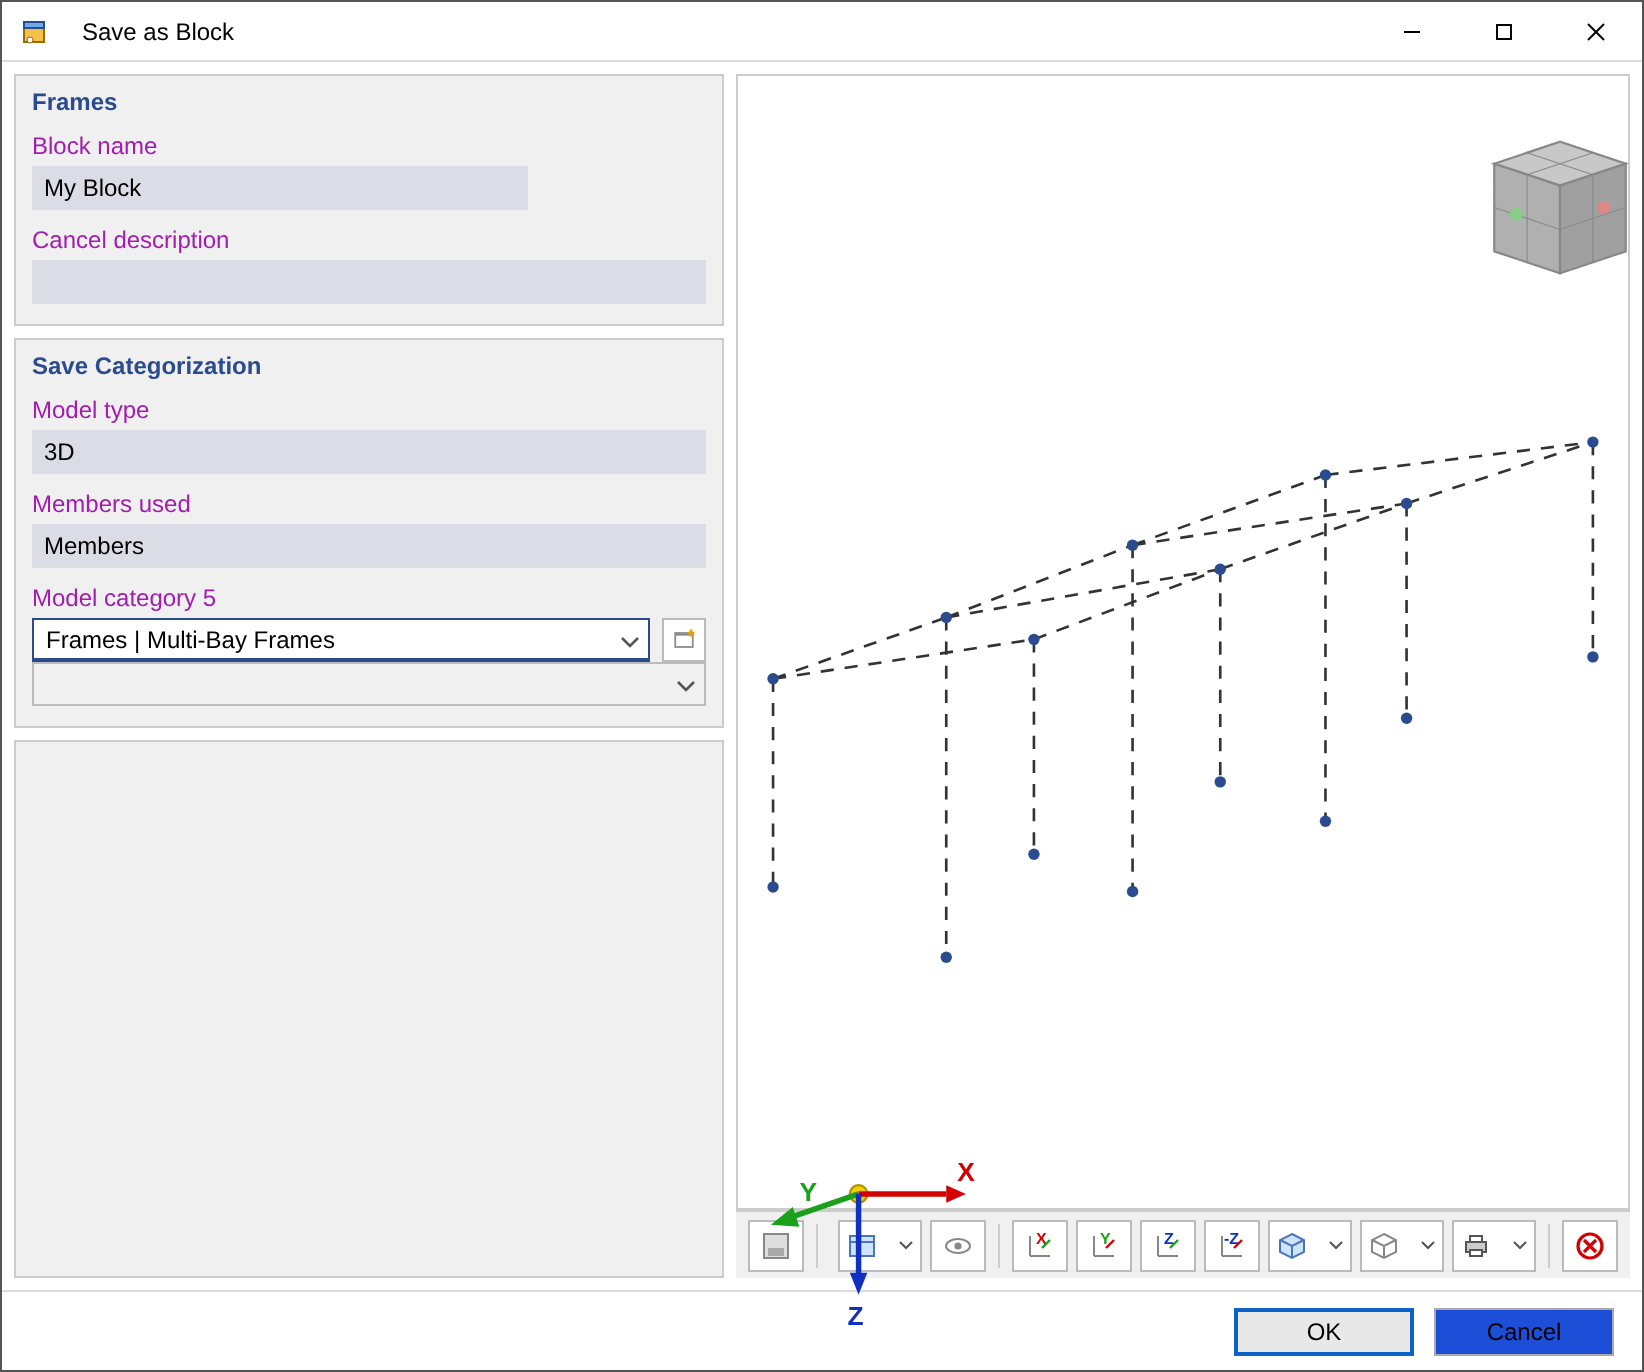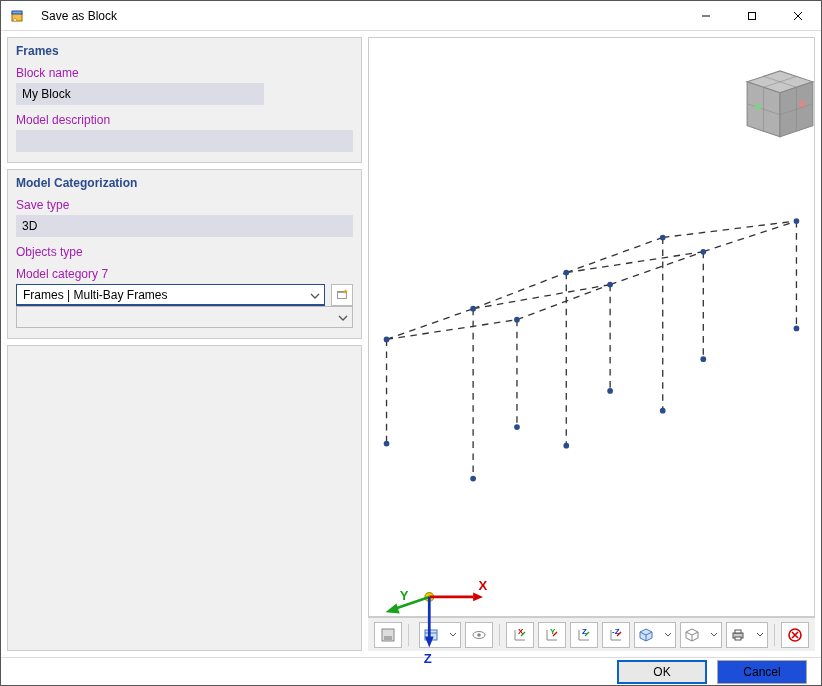--- a/index.html
+++ b/index.html
@@ -26,21 +26,21 @@
   .combo-arrow { color: #555; }
   .icon-btn { width: 22px; height: 22px; border: 1px solid #bbb; background: #fff; display: flex; align-items: center; justify-content: center; }
   .right-col { flex: 1; display: flex; flex-direction: column; }
   .preview-panel { flex: 1; border: 1px solid #ccc; background: #fff; position: relative; }
   .preview-svg { position: absolute; inset: 0; }
   .preview-toolbar { height: 34px; border-top: 1px solid #ccc; background: #f0f0f0; display: flex; align-items: center; padding: 0 6px; gap: 4px; }
   .tb-btn { width: 28px; height: 26px; border: 1px solid #bbb; background: #fff; display: flex; align-items: center; justify-content: center; font-size: 11px; color: #333; }
   .tb-btn.split { width: 42px; justify-content: space-between; padding: 0 3px; }
   .tb-sep { width: 1px; height: 22px; background: #ccc; margin: 0 2px; }
   .tb-spacer { flex: 1; }
-  .footer { height: 28px; border-top: 1px solid #ddd; display: flex; align-items: center; justify-content: flex-end; gap: 10px; padding: 0 14px; background: #fff; }
+  .footer { height: 40px; border-top: 1px solid #ddd; display: flex; align-items: center; justify-content: flex-end; gap: 10px; padding: 0 14px; background: #fff; }
   .btn { width: 90px; height: 24px; border: 1px solid #aaa; background: #1d4ed8; display: flex; align-items: center; justify-content: center; font-size: 12px; color: #000; cursor: pointer; }
   .btn.primary { border: 2px solid #0a62c9; background: #e8e8e8; }
 </style>
 </head>
 <body>
 
 <div class="window">
 
   <div class="titlebar">
     <div class="titlebar-left">
@@ -72,33 +72,34 @@
   </div>
 
   <div class="content-area">
 
     <div class="left-col">
 
       <div class="panel">
         <div class="panel-title">Frames</div>
         <div class="field-label">Block name</div>
         <div class="text-field narrow">My Block</div>
-        <div class="field-label">Model description</div>
+        <div class="field-label">Cancel description</div>
         <div class="text-field full"></div>
       </div>
 
       <div class="panel">
-        <div class="panel-title">Model Categorization</div>
-
-        <div class="field-label">Save type</div>
+        <div class="panel-title">Save Categorization</div>
+
+        <div class="field-label">Model type</div>
         <div class="text-field full">3D</div>
 
-        <div class="field-label">Objects type</div>
-
-        <div class="field-label">Model category 7</div>
+        <div class="field-label">Members used</div>
+        <div class="text-field full">Members</div>
+
+        <div class="field-label">Model category 5</div>
         <div class="combo-row">
           <div class="combo selected">
             <span>Frames | Multi-Bay Frames</span>
             <span class="combo-arrow">
               <svg viewBox="0 0 10 6" width="10" height="6">
                   <path d="M1 1 L5 5 L9 1" fill="none" stroke="#555" stroke-width="1.3"></path>
                 </svg>
             </span>
           </div>
           <div class="icon-btn">

